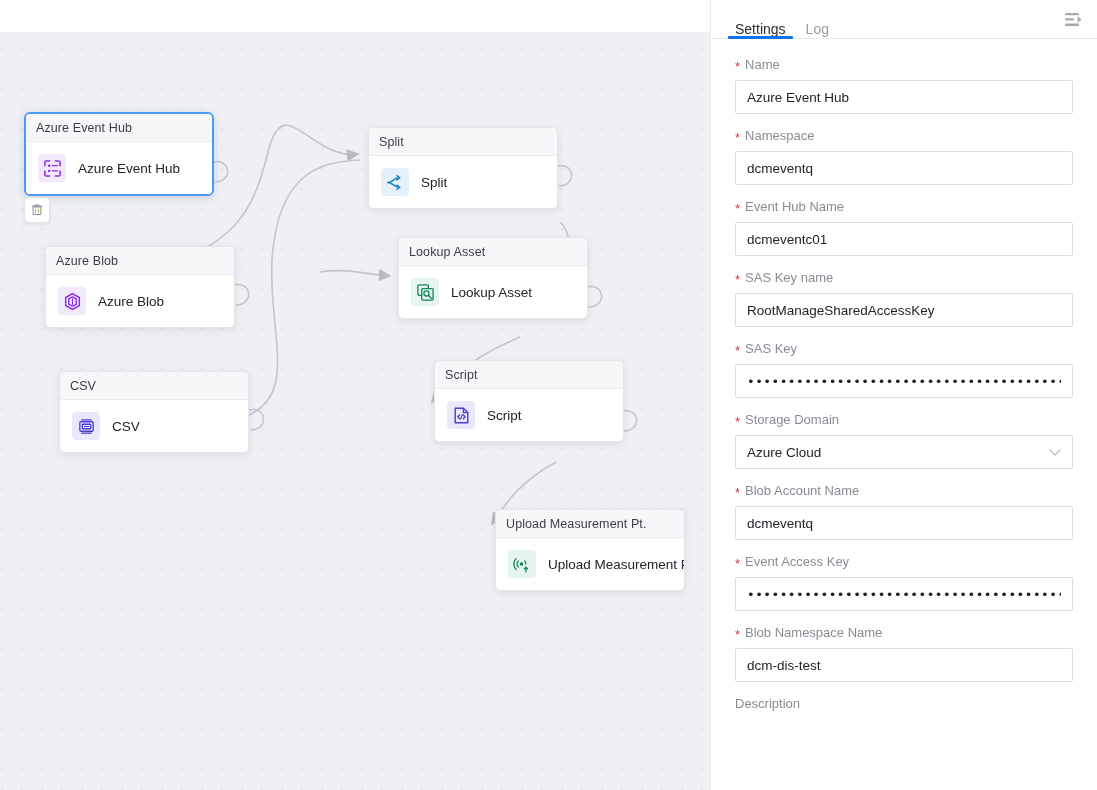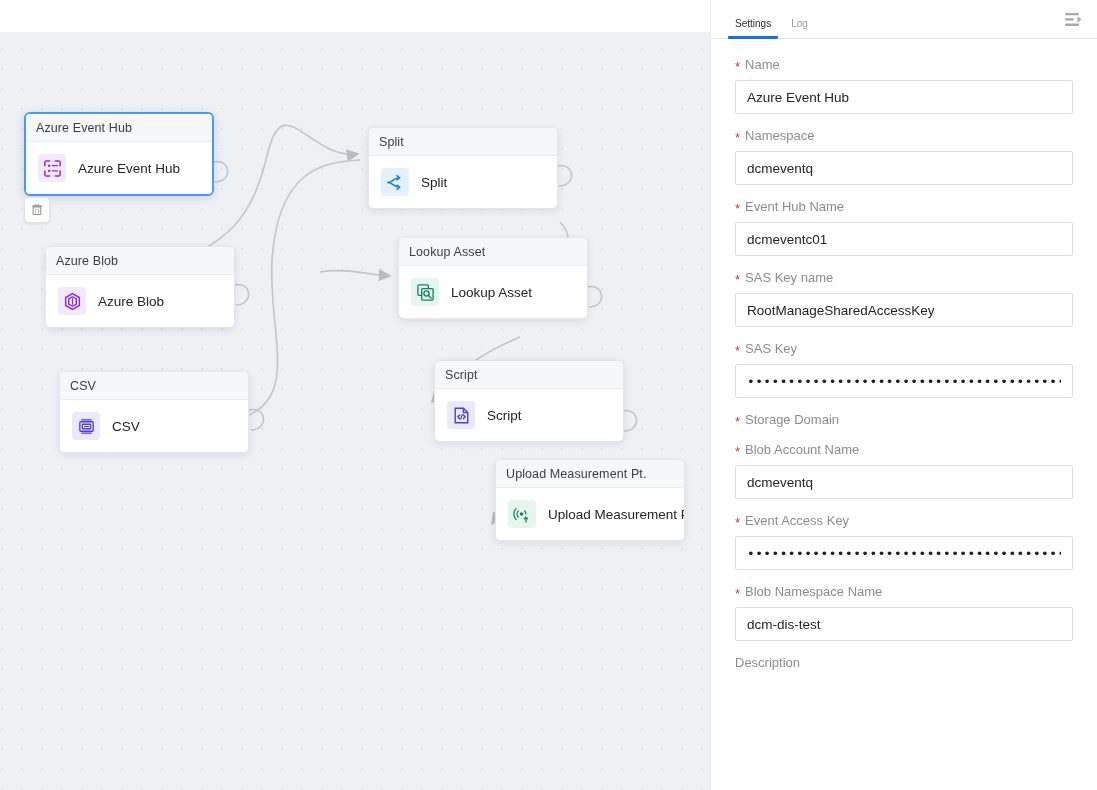--- a/index.html
+++ b/index.html
@@ -96,22 +96,22 @@
     overflow: hidden;
   }
   #panel-tabs {
     position: relative;
     height: 39px;
     border-bottom: 1px solid #e8e8ec;
     display: flex; align-items: flex-end;
     padding-left: 14px;
   }
   .tab {
-    font-size: 10px;
-    padding: 0 10px 9px 10px;
+    font-size: 14px;
+    padding: 0 10px 2px 10px;
     color: #9a9aa4;
     cursor: pointer;
     position: relative;
     line-height: 1;
   }
   .tab.active { color: #2c2c33; }
   .tab.active::after {
     content: "";
     position: absolute;
     left: 3px; right: 3px; bottom: -1px;
@@ -306,21 +306,21 @@
             <path d="M12 2.4 V7 H16.6"></path>
             <path d="M8 9.4 L6.2 11.4 L8 13.4" stroke-linecap="round" stroke-linejoin="round"></path>
             <path d="M12 9.4 L13.8 11.4 L12 13.4" stroke-linecap="round" stroke-linejoin="round"></path>
             <path d="M10.8 9 L9.2 13.8" stroke-width="1.2" stroke-linecap="round"></path>
           </svg>
         </span>
         <span class="node-label">Script</span>
       </div>
     </div>
 
-    <div class="node" style="left:495px; top:459px; width:190px;">
+    <div class="node" style="left:495px; top:509px; width:190px;">
       <div class="node-header">Upload Measurement Pt.</div>
       <div class="node-body">
         <span class="node-icon ic-green">
           <svg width="19" height="19" viewBox="0 0 20 20" fill="none" stroke="#10865a" stroke-width="1.4" stroke-linecap="round">
             <circle cx="9" cy="9.5" r="1.9" fill="#10865a" stroke="none"></circle>
             <path d="M5.6 6.2 A4.8 4.8 0 0 0 5.6 12.8"></path>
             <path d="M12.4 6.2 A4.8 4.8 0 0 1 13.4 9.2"></path>
             <path d="M3.2 3.8 A8.2 8.2 0 0 0 3.2 15.2"></path>
             <path d="M13.6 13 V18 M11.9 14.6 L13.6 12.9 L15.3 14.6"></path>
           </svg>
@@ -387,20 +387,28 @@
         <div class="input">
           <span class="masked">••••••••••••••••••••••••••••••••••••••••••••</span>
         </div>
       </div>
 
       <div class="field">
         <div class="field-label">
           <span class="req">*</span>
           <span>Storage Domain</span>
         </div>
+        <div class="input select">
+          <span>Azure Cloud</span>
+          <span class="caret">
+            <svg width="12" height="8" viewBox="0 0 12 8">
+              <path d="M1 1.4 L6 6.4 L11 1.4" fill="none" stroke="#b7b7c0" stroke-width="1.3" stroke-linecap="round"></path>
+            </svg>
+          </span>
+        </div>
       </div>
 
       <div class="field">
         <div class="field-label">
           <span class="req">*</span>
           <span>Blob Account Name</span>
         </div>
         <div class="input">dcmeventq</div>
       </div>
 

